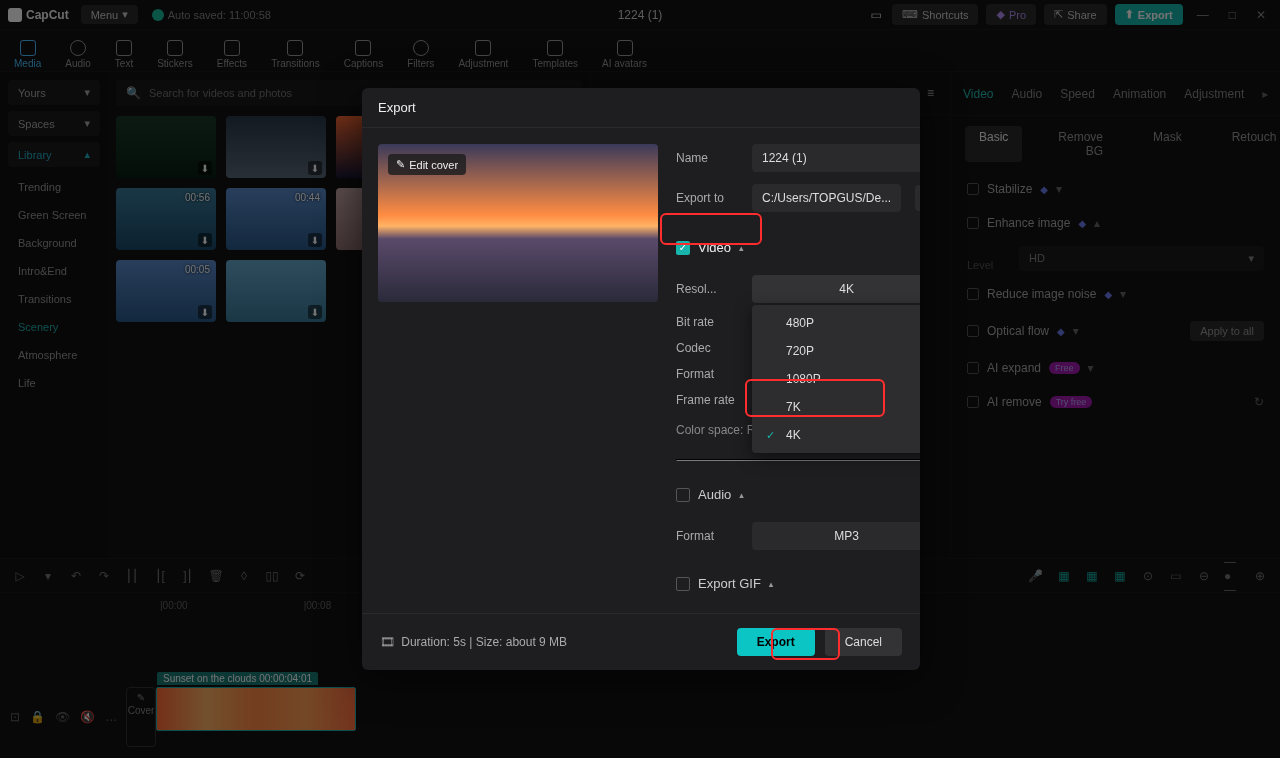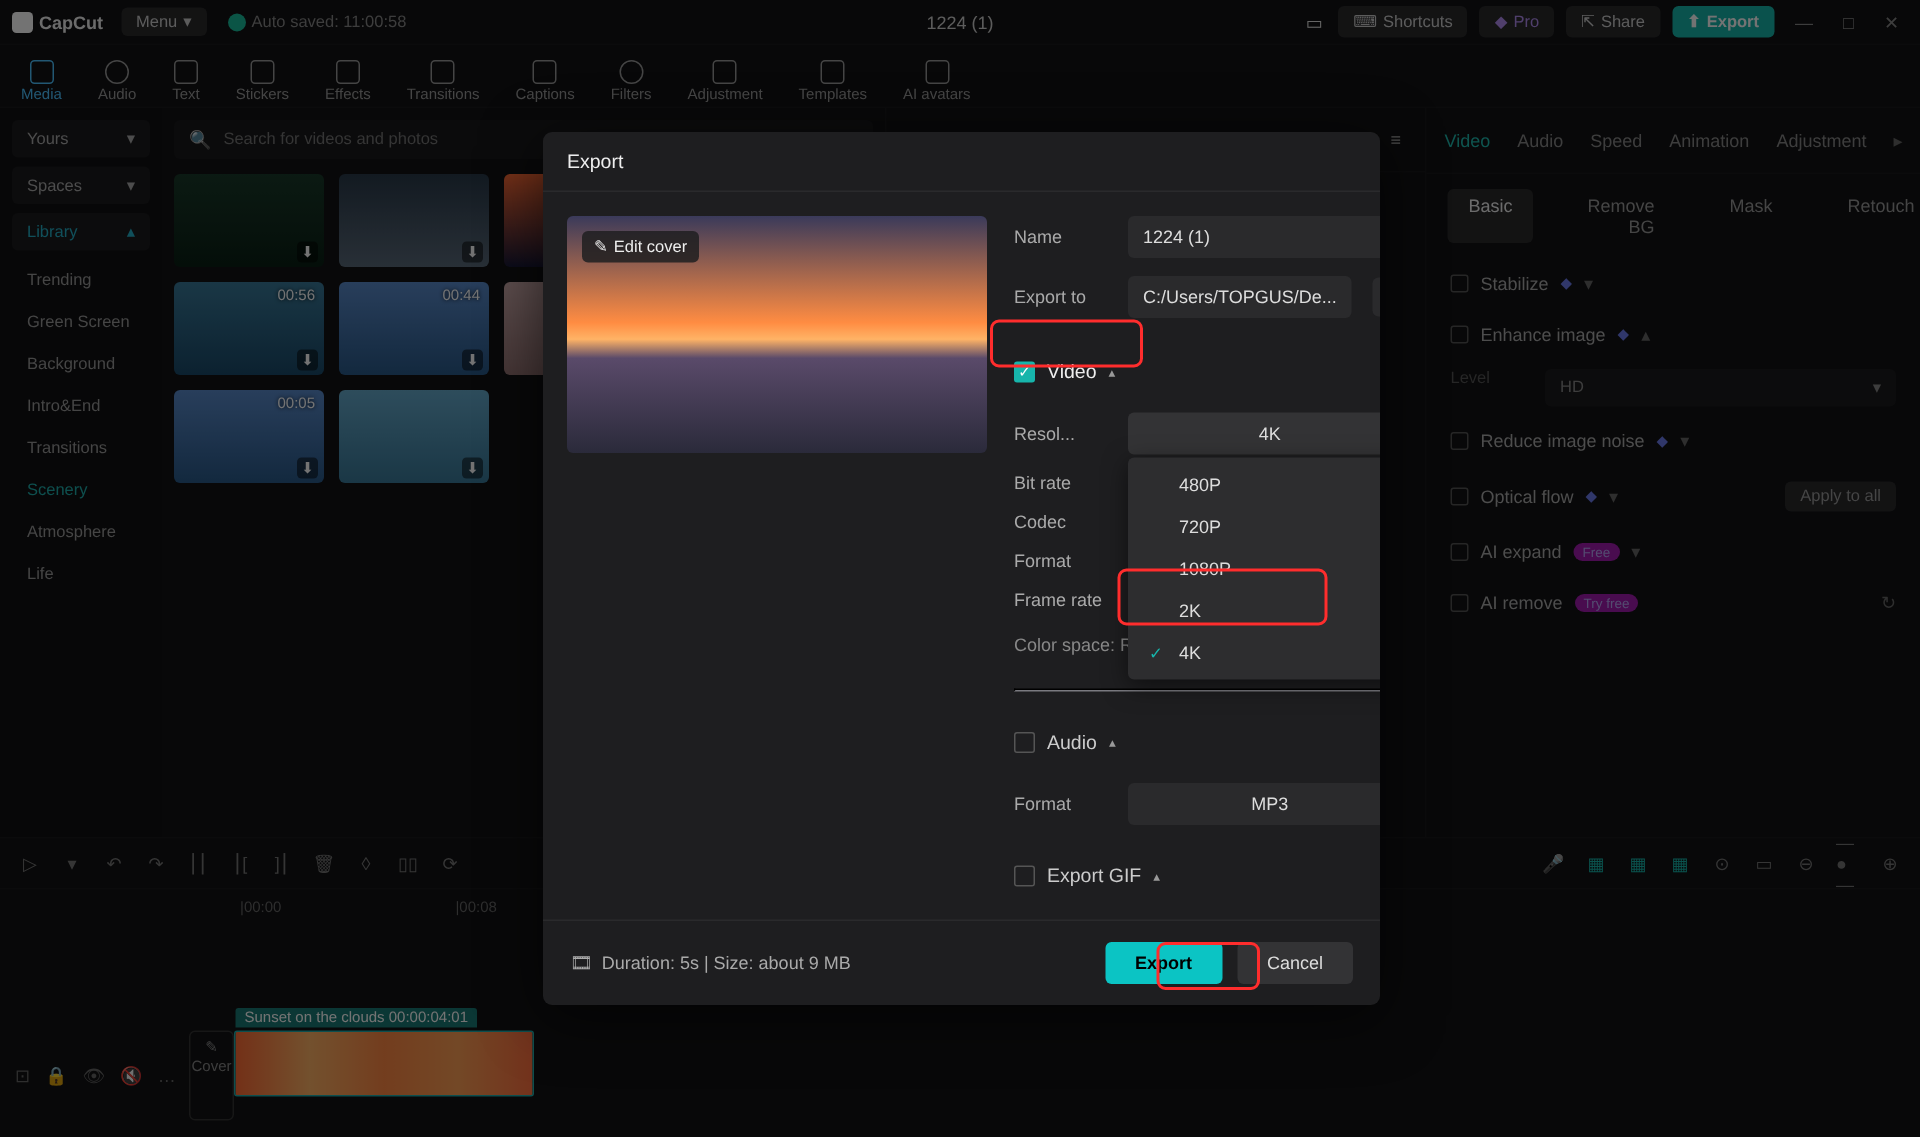--- a/index.html
+++ b/index.html
@@ -58,21 +58,21 @@
 .props-tab { color: #888; font-size: 12px; cursor: pointer; }
 .props-tab.active { color: #20baaf; }
 .props-sub { display: flex; padding: 10px 14px; gap: 22px; }
 .props-sub-item { padding: 4px 14px; border-radius: 4px; color: #999; font-size: 12px; cursor: pointer; text-align: right; }
 .props-sub-item.active { background: #2a2a2c; color: #eee; }
 .prop-row { padding: 10px 16px; display: flex; align-items: center; gap: 8px; color: #aaa; font-size: 12px; }
 .prop-check { width: 12px; height: 12px; border: 1px solid #555; border-radius: 2px; }
 .diamond { color: #6a7aea; font-size: 10px; }
 .pill { background: #a21caf; font-size: 9px; padding: 1px 6px; border-radius: 6px; color: #b8a8f8; }
 .apply-all { margin-left: auto; background: #2a2a2c; padding: 4px 10px; border-radius: 4px; font-size: 11px; color: #999; }
-.level-row { padding: 6px 16px; display: flex; align-items: flex-start; gap: 23px; }
+.level-row { padding: 6px 16px; display: flex; align-items: flex-end; gap: 12px; }
 .level-sel { flex: 1; background: #1c1c1e; padding: 6px 10px; border-radius: 4px; color: #888; font-size: 11px; display: flex; justify-content: space-between; }
 
 
 .timeline { height: 200px; background: #121214; border-top: 1px solid #1a1a1c; }
 .tl-tools { height: 34px; display: flex; align-items: center; padding: 0 12px; gap: 12px; color: #777; border-bottom: 1px solid #1a1a1c; }
 .tl-icon { width: 16px; height: 16px; cursor: pointer; display: inline-flex; align-items: center; justify-content: center; }
 .tl-scroll { height: 24px; padding-left: 160px; display: flex; align-items: center; color: #666; font-size: 10px; gap: 116px; }
 .tl-track-area { display: flex; height: 60px; margin-top: 70px; }
 .tl-left { width: 120px; padding: 0 10px; display: flex; align-items: center; gap: 10px; color: #666; }
 .cover-btn { width: 30px; display: flex; flex-direction: column; align-items: center; gap: 2px; color: #888; font-size: 10px; border: 1px solid #333; border-radius: 4px; padding: 4px; margin-left: 6px; }
@@ -431,21 +431,21 @@
             <div class="dd-item">
                 <span class="check"></span>
                 <span>720P</span>
               </div>
             <div class="dd-item">
                 <span class="check"></span>
                 <span>1080P</span>
               </div>
             <div class="dd-item">
                 <span class="check"></span>
-                <span>2K</span>
+                <span>7K</span>
               </div>
             <div class="dd-item">
                 <span class="check">✓</span>
                 <span>4K</span>
               </div>
           </div>
         </div>
       </div>
 
       <div class="form-row">

